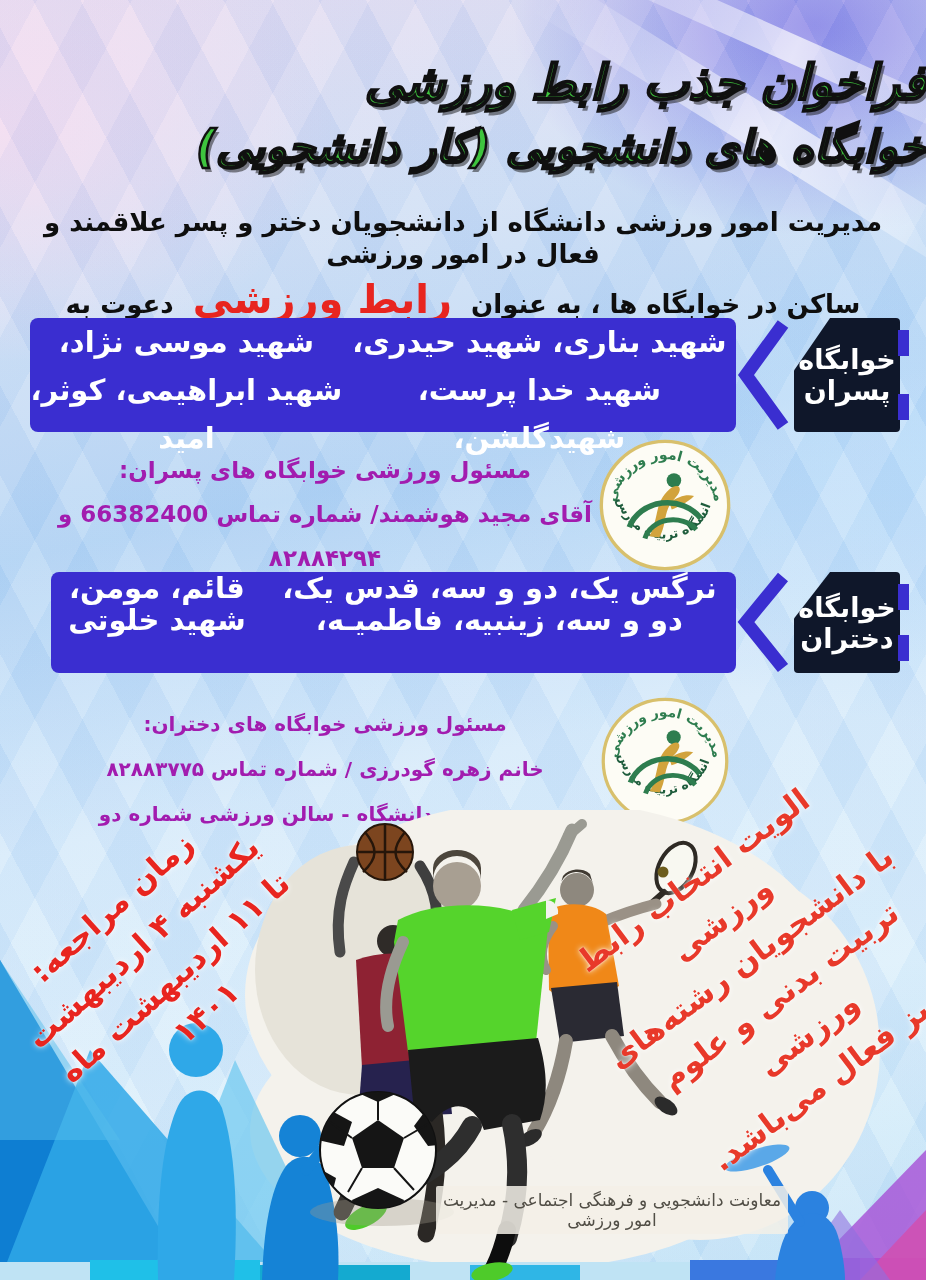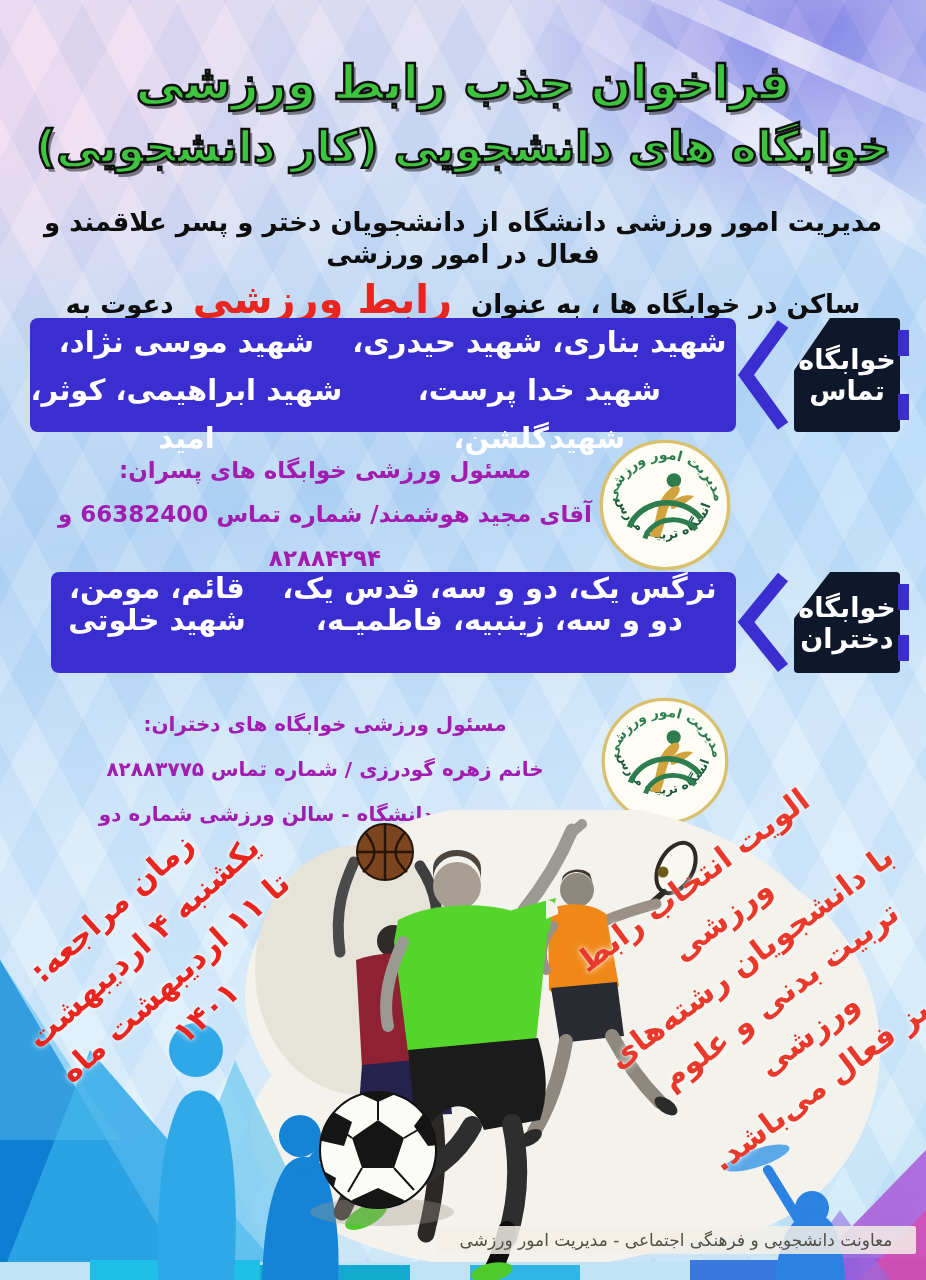--- a/index.html
+++ b/index.html
@@ -11,23 +11,23 @@
     radial-gradient(ellipse 520px 380px at 0% 9%, rgba(243,215,238,.95), rgba(243,215,238,0) 65%),
     radial-gradient(ellipse 600px 420px at 100% 36%, rgba(188,222,250,.9), rgba(188,222,250,0) 62%),
     linear-gradient(168deg,#e7d9ef 0%,#ccdcf4 20%,#b1d3f4 38%,#d2e8fa 58%,#d9eefb 78%,#c2e3f6 100%);}
   .bg-diamonds{position:absolute;inset:0;background:
     repeating-linear-gradient(62deg, rgba(255,255,255,.10) 0 42px, rgba(140,180,235,.10) 42px 84px),
     repeating-linear-gradient(-62deg, rgba(255,255,255,.13) 0 42px, rgba(150,195,240,.08) 42px 84px);}
   .ray{position:absolute;background:linear-gradient(90deg,rgba(255,255,255,0),rgba(255,255,255,.7),rgba(255,255,255,0));}
   .ray1{width:560px;height:44px;left:500px;top:118px;transform:rotate(32deg);}
   .ray2{width:470px;height:28px;left:560px;top:36px;transform:rotate(24deg);}
   
-  .title{position:absolute;top:48px;left:0;right:0;text-align:center;color:#3ec43e;
+  .title{position:absolute;top:48px;left:0;right:0;text-align:right;color:#3ec43e;
          font-weight:800;-webkit-text-stroke:2.4px #101010;
-         text-shadow:3px 4px 0 rgba(20,20,20,.5);}
+         text-shadow:3px 4px 0 rgba(20,20,20,.5);font-style:italic;}
   .title-l1{font-size:48px;line-height:68px;}
   .title-l2{font-size:44px;line-height:62px;}
   
   .intro{position:absolute;top:206px;left:18px;right:18px;text-align:center;color:#0e0e0e;font-weight:700;}
   .intro-l1{font-size:26px;line-height:32px;}
   .intro-l2{font-size:26px;line-height:58px;}
   .intro-hl{color:#e8251f;font-size:40px;font-weight:800;margin:0 10px;}
   
   .banner{position:absolute;left:30px;right:26px;display:flex;align-items:stretch;}
   .banner1{top:318px;height:114px;}
@@ -51,22 +51,22 @@
   .ctext2{top:702px;font-size:20px;line-height:45px;}
   
   .visit{position:absolute;left:-8px;top:866px;width:334px;transform:rotate(-42deg);
          color:#e8251f;font-weight:800;text-align:center;font-size:31px;line-height:47px;
          text-shadow:0 0 6px rgba(255,255,255,.9),0 0 2px rgba(255,255,255,.8);z-index:5;}
   .priority{position:absolute;left:572px;top:832px;width:386px;transform:rotate(-37deg);
          color:#e8392a;font-weight:800;text-align:center;font-size:31px;line-height:48px;
          text-shadow:0 0 6px rgba(255,255,255,.9),0 0 2px rgba(255,255,255,.8);z-index:5;}
   
   .collage{position:absolute;left:0;top:810px;z-index:1;}
-  .caption{position:absolute;left:436px;top:1186px;width:480px;text-align:center;font-size:17px;
-         color:#514e46;z-index:6;background:rgba(243,240,232,.85);padding:4px 0;border-radius:2px;margin-top:40px;}
+  .caption{position:absolute;left:436px;top:1186px;width:352px;text-align:center;font-size:17px;
+         color:#514e46;z-index:6;background:rgba(243,240,232,.85);padding:4px 0;border-radius:2px;}
 </style>
 </head>
 <body>
 
 <div class="page">
 
   <div class="bg-base"></div>
   <div class="bg-diamonds"></div>
   <div class="ray ray1"></div>
   <div class="ray ray2"></div>
@@ -195,21 +195,21 @@
     <div class="intro-l2">
       <span>ساکن در خوابگاه ها ، به عنوان</span>
       <span class="intro-hl">رابط ورزشی</span>
       <span>دعوت به همکاری می نماید.</span>
     </div>
   </div>
 
   <div class="banner banner1">
     <div class="banner-label">
       <div>خوابگاه</div>
-      <div>تماس</div>
+      <div>پسران</div>
     </div>
     <div class="banner-chevron">
       <svg width="58" height="100%" viewBox="0 0 58 114" preserveAspectRatio="none">
         <polyline points="47,6 10,57 47,108" stroke="#3a2ed0" stroke-width="13" fill="none"></polyline>
       </svg>
     </div>
     <div class="banner-bar">
       <div>شهید بناری، شهید حیدری، شهید خدا پرست، شهیدگلشن،</div>
       <div>شهید موسی نژاد، شهید ابراهیمی، کوثر، امید</div>
     </div>

